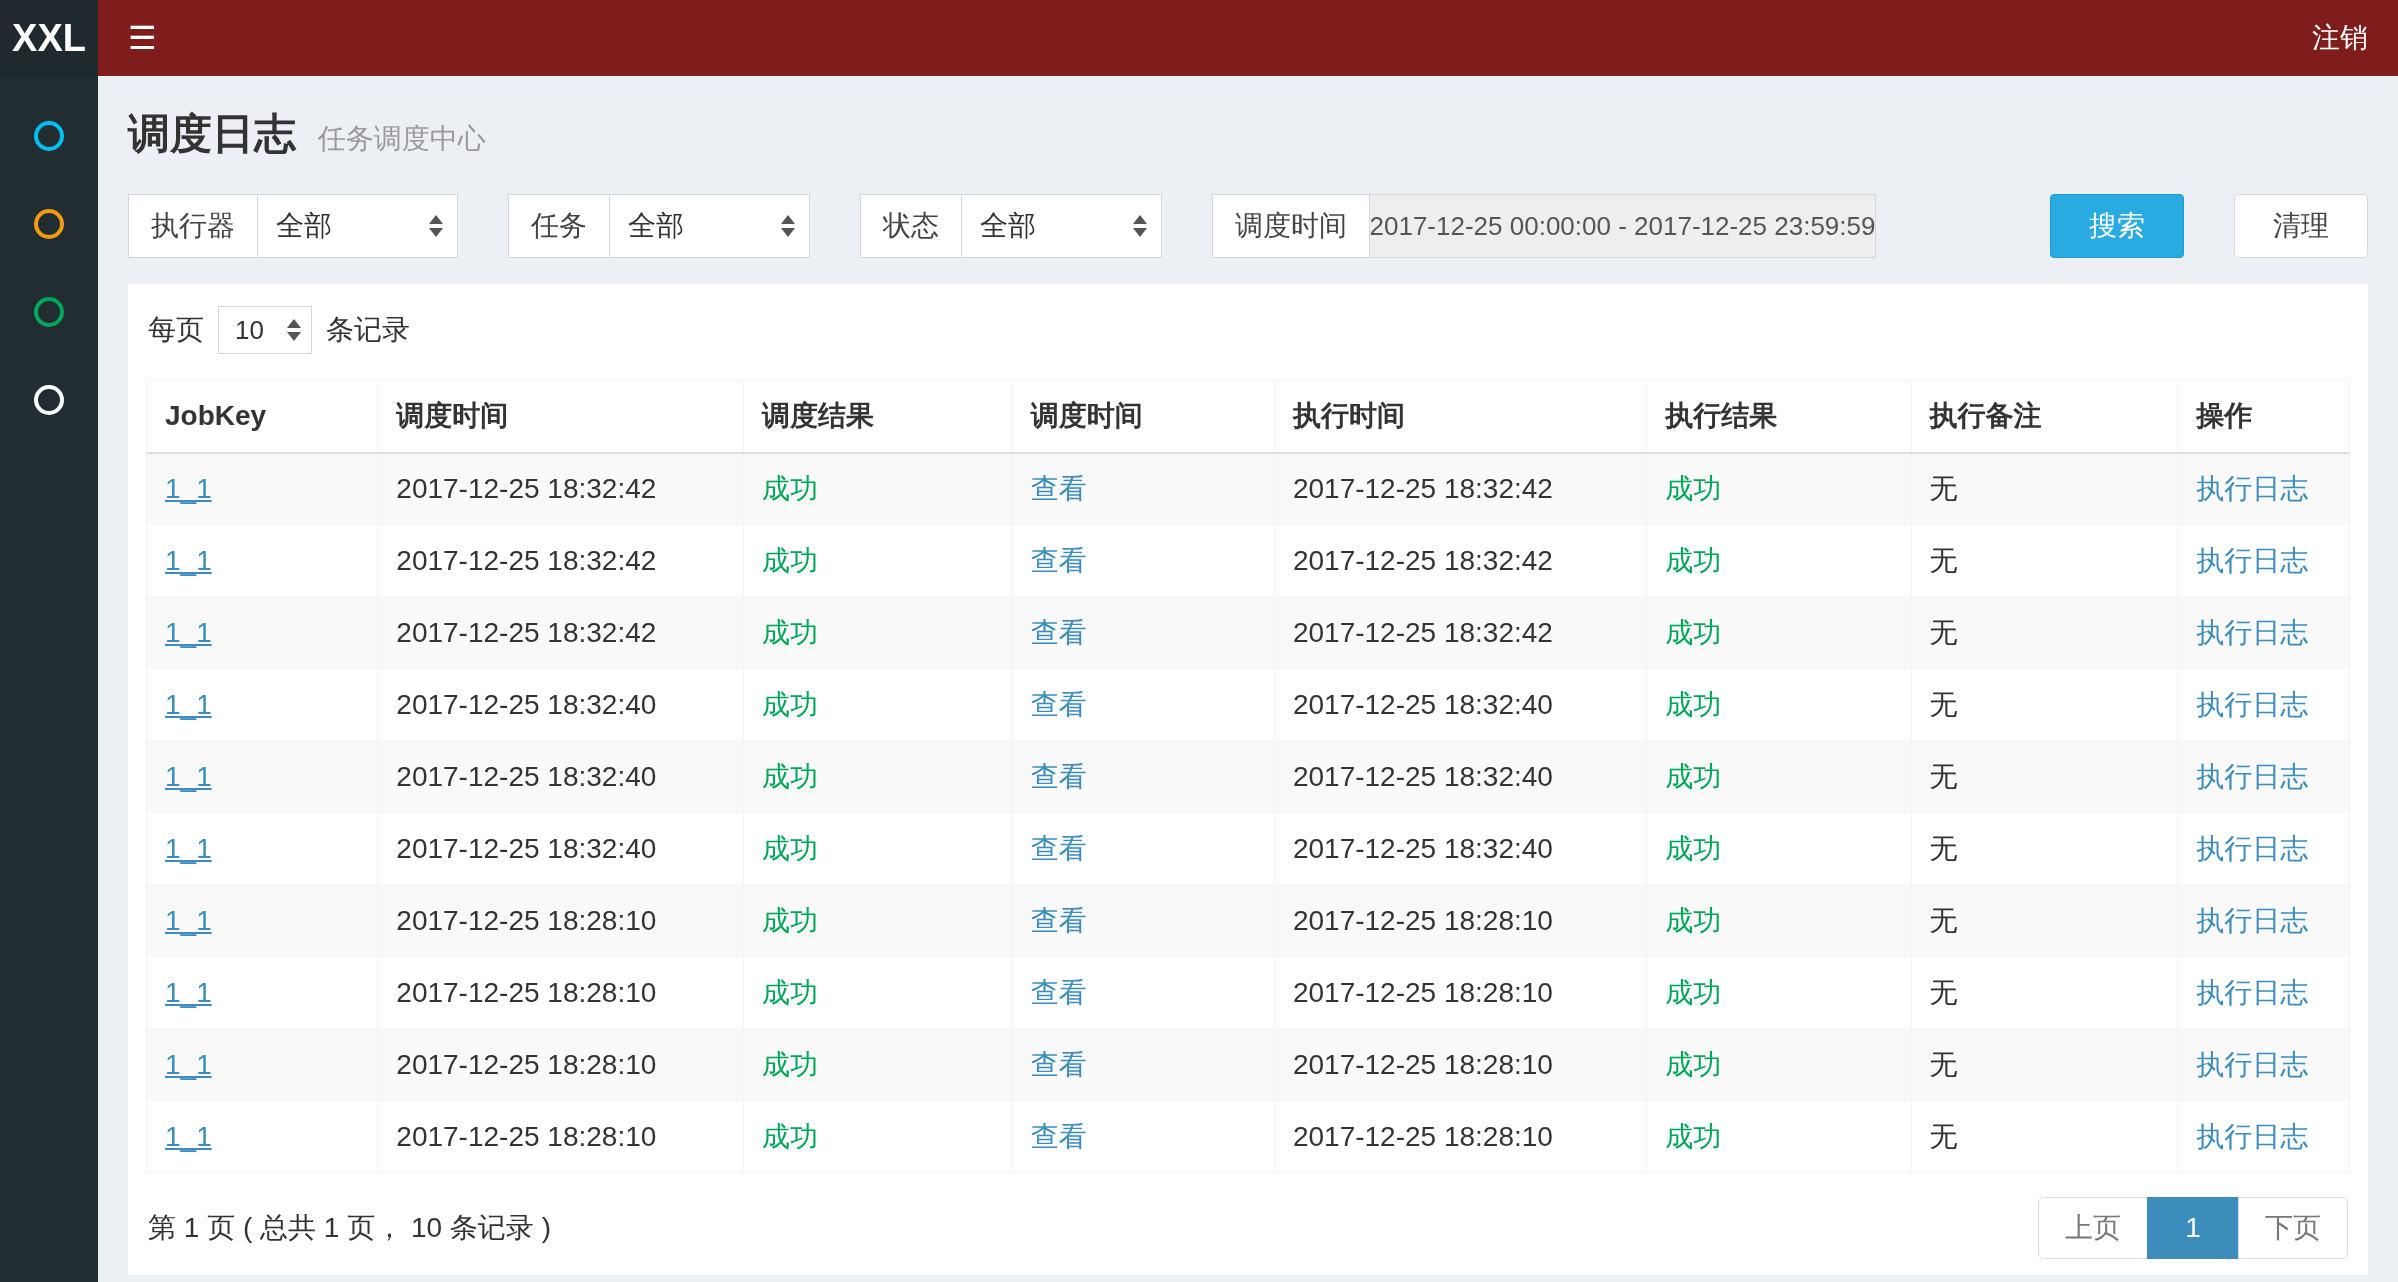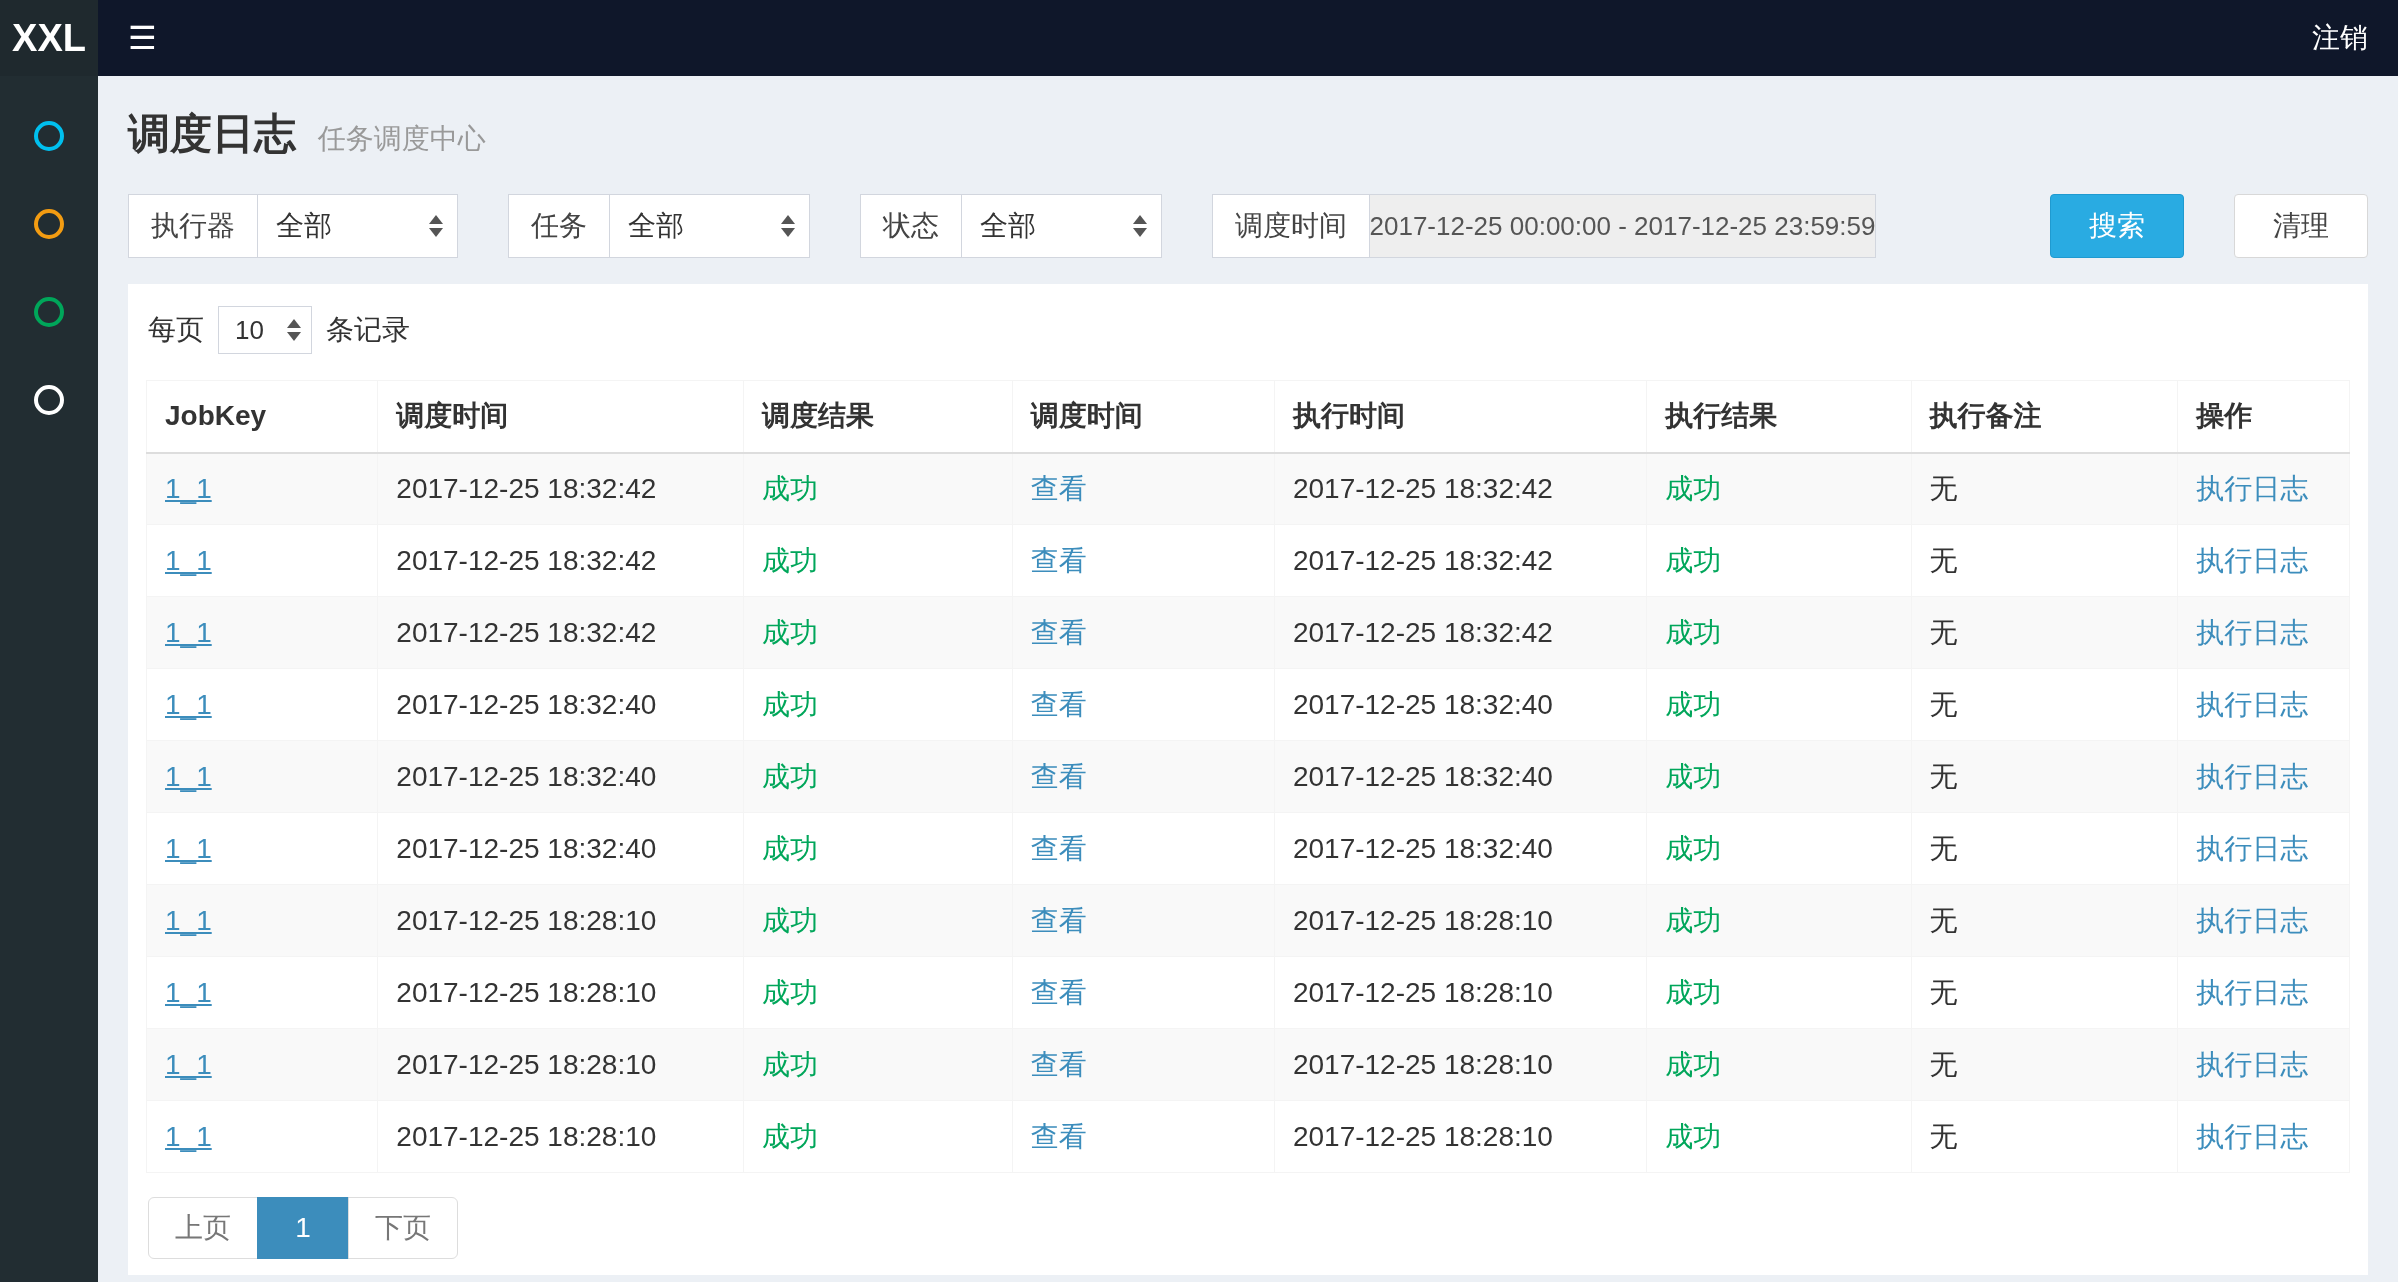--- a/index.html
+++ b/index.html
@@ -7,21 +7,21 @@
   body {
     font-family: "Liberation Sans", "DejaVu Sans", sans-serif;
     font-size: 28px; color: #333;
     background: #ecf0f5;
     overflow: hidden;
   }
 
   
   .navbar {
     position: fixed; top: 0; left: 0; right: 0; height: 76px;
-    background: #0f172a; display: flex; align-items: stretch; z-index: 20;
+    background: #7f1d1d; display: flex; align-items: stretch; z-index: 20;
   }
   .logo {
     width: 98px; background: #1f292e; color: #fff;
     font-weight: bold; font-size: 38px;
     display: flex; align-items: center; justify-content: center;
   }
   .hamburger {
     color: #fff; font-size: 32px; padding: 0 30px;
     display: flex; align-items: center; cursor: pointer;
   }
@@ -333,20 +333,21 @@
             <td><span class="a">查看</span></td>
             <td class="">2017-12-25 18:28:10</td>
             <td class="ok">成功</td>
             <td class="">无</td>
             <td><span class="a">执行日志</span></td>
           </tr>
         </tbody>
     </table>
 
     <div class="table-footer">
+      <span class="page-info">第 1 页 ( 总共 1 页， 10 条记录 )</span>
       <div class="pagination">
         <span class="page-btn first">上页</span>
         <span class="page-btn active">1</span>
         <span class="page-btn last">下页</span>
       </div>
     </div>
 
   </div>
 </div>
 

